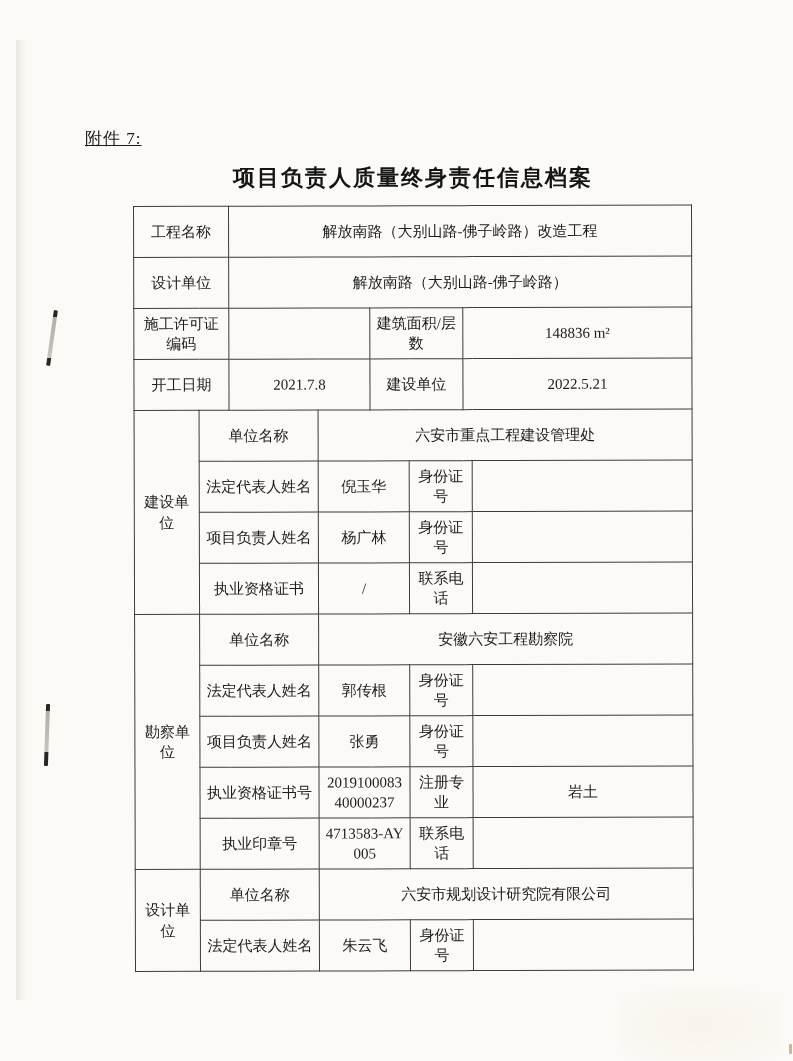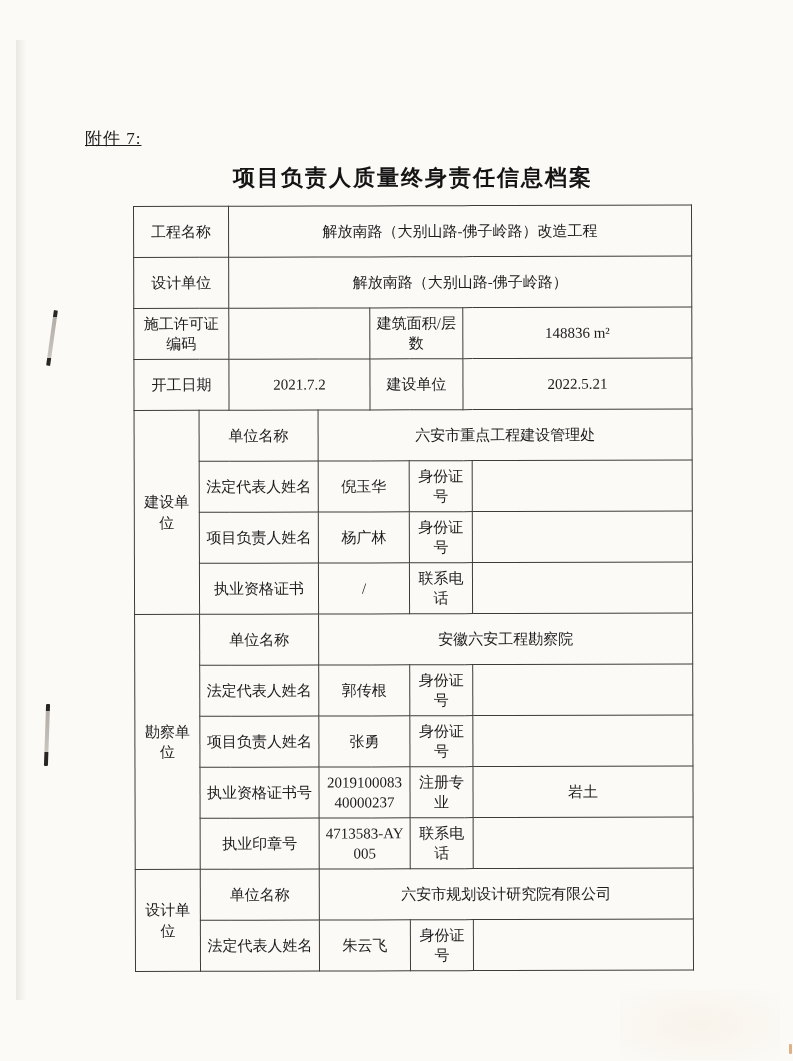--- a/index.html
+++ b/index.html
@@ -133,21 +133,21 @@
 
   <tr>
     <td colspan="2">施工许可证编码</td>
     <td colspan="2"></td>
     <td colspan="2">建筑面积/层数</td>
     <td colspan="2">148836 m²</td>
   </tr>
 
   <tr>
     <td colspan="2">开工日期</td>
-    <td colspan="2">2021.7.2</td>
+    <td colspan="2">2021.7.8</td>
     <td colspan="2">建设单位</td>
     <td colspan="2">2022.5.21</td>
   </tr>
 
   <tr>
     <td rowspan="4" class="unit-head head-wrap">建设单位</td>
     <td colspan="2">单位名称</td>
     <td colspan="5">六安市重点工程建设管理处</td>
   </tr>
   <tr>

